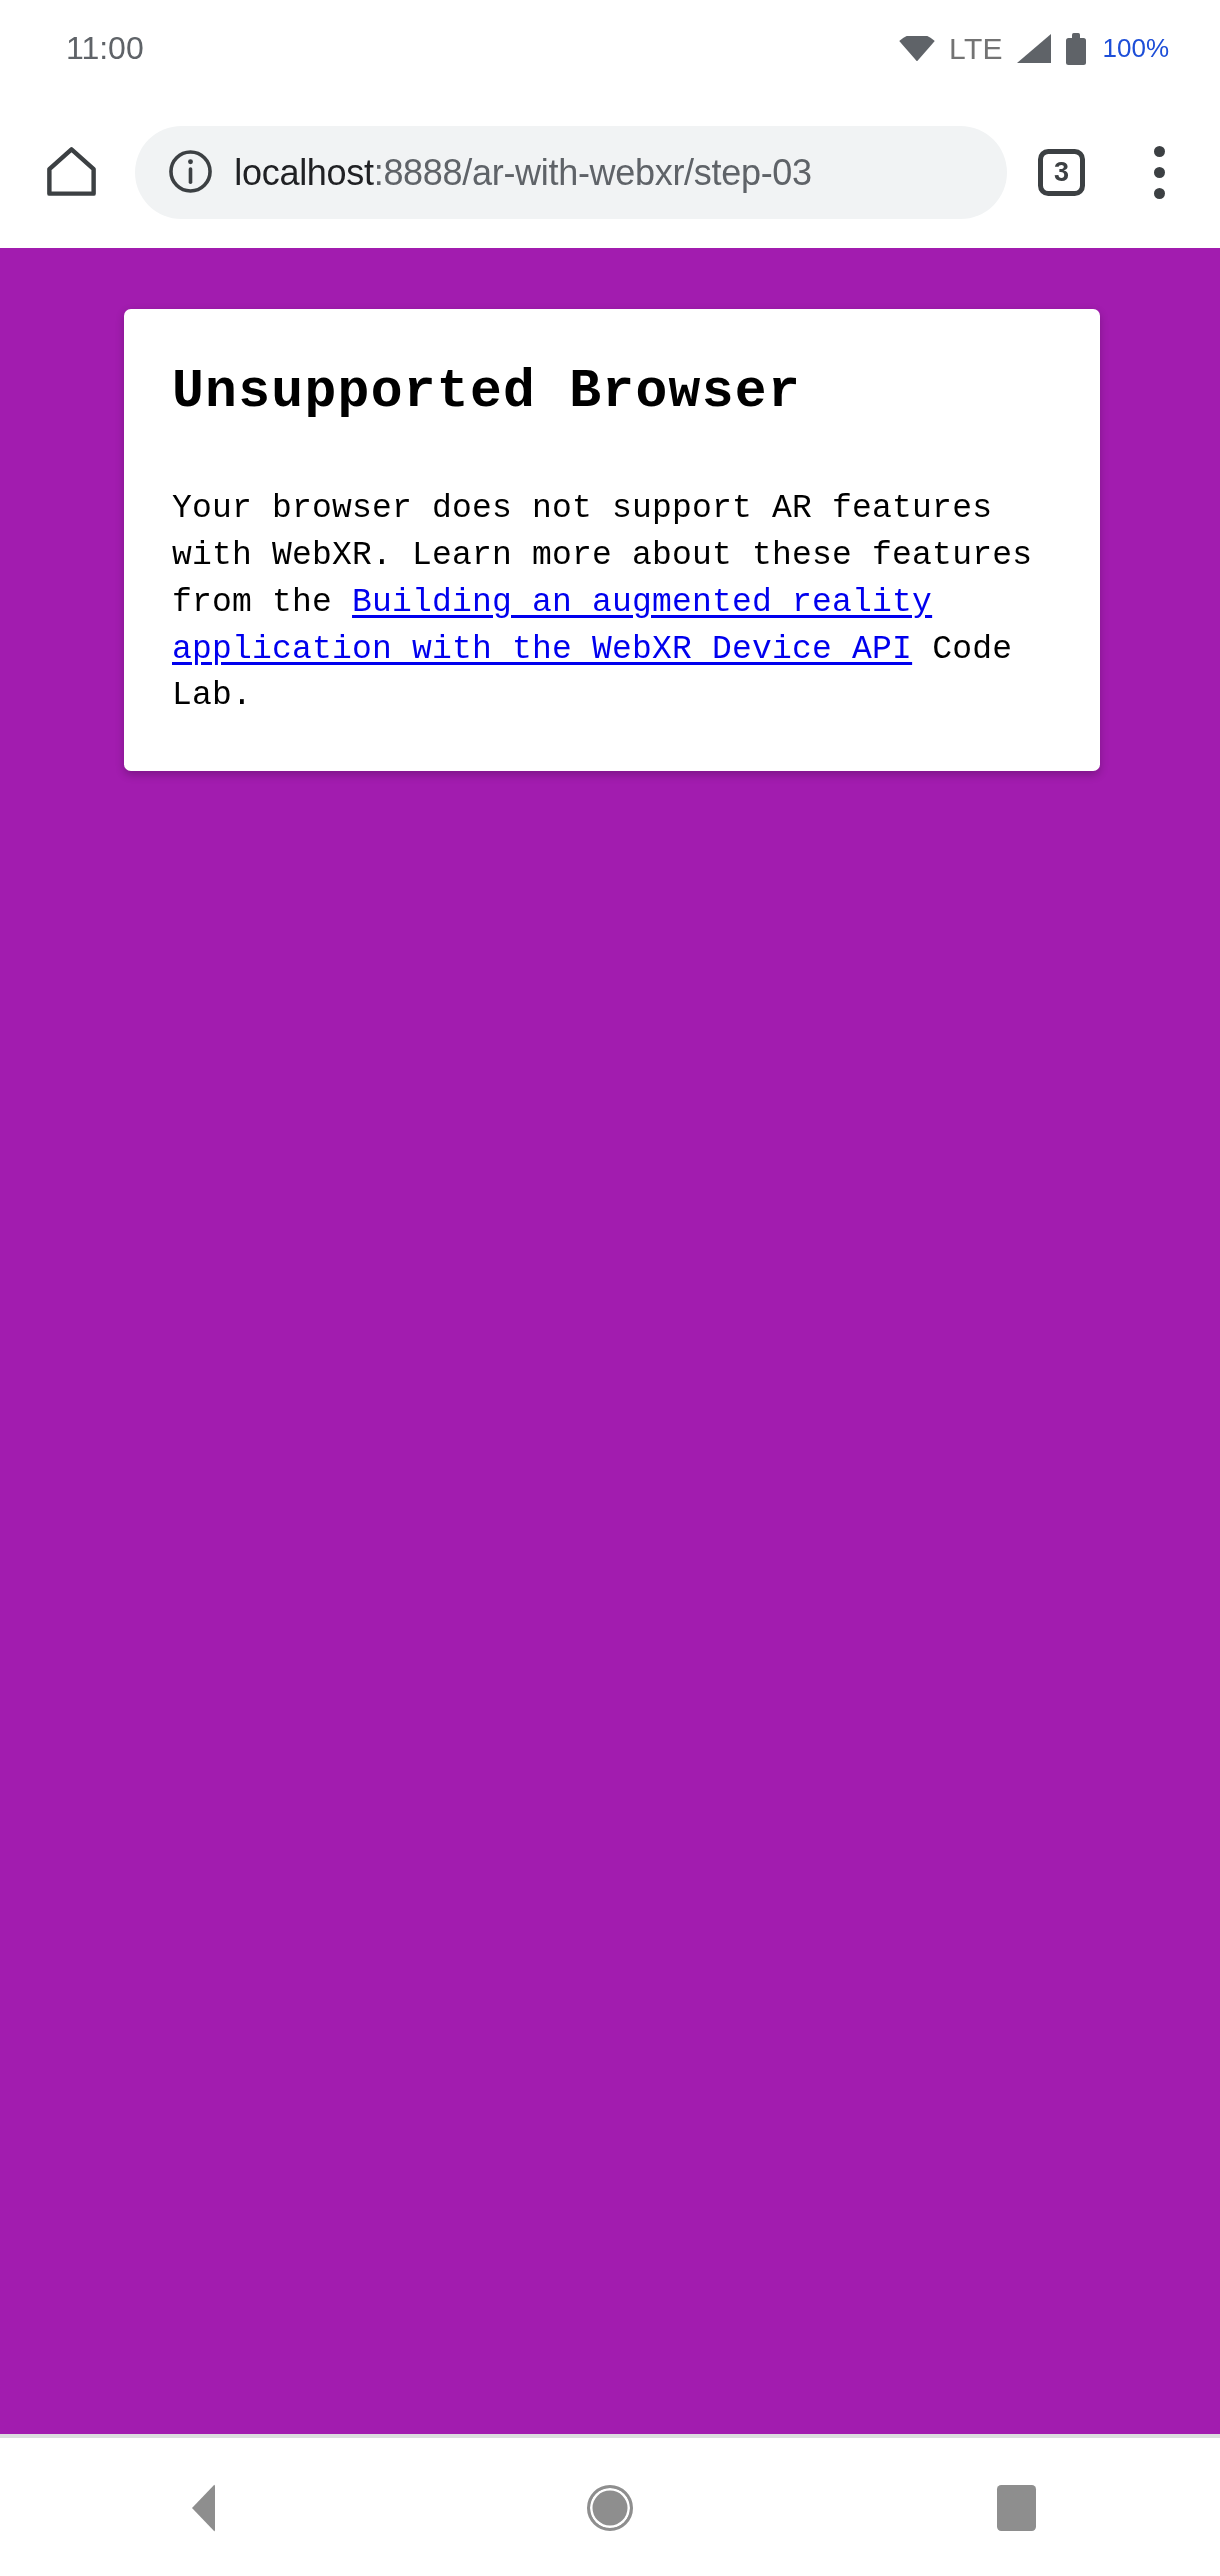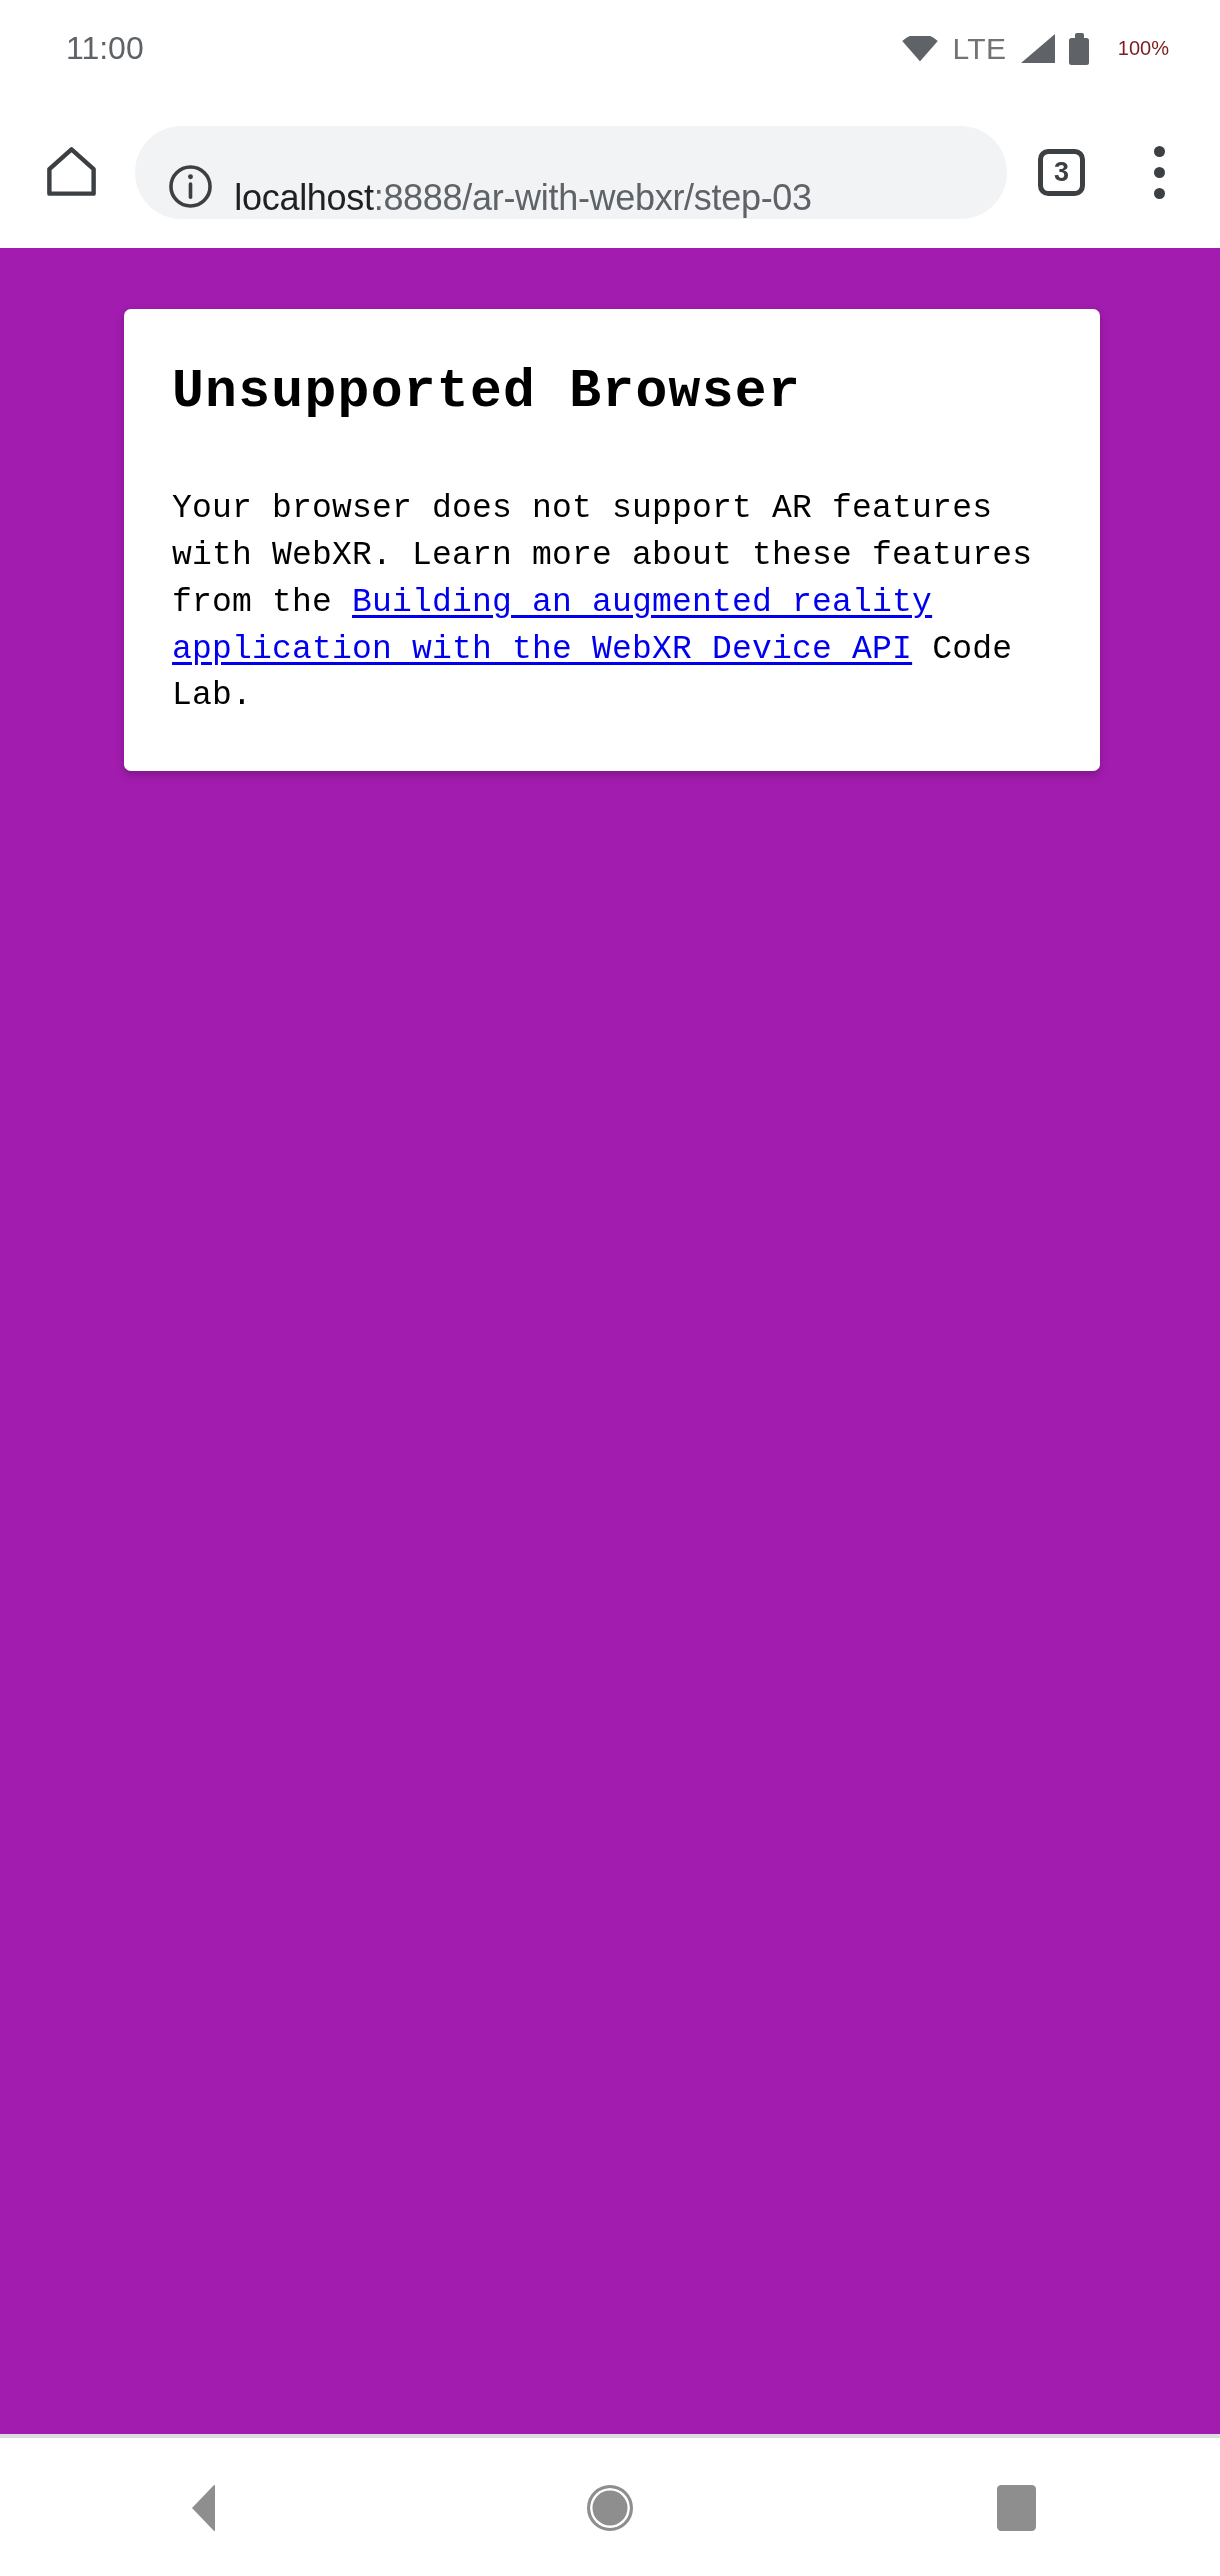--- a/index.html
+++ b/index.html
@@ -46,42 +46,42 @@
     position:absolute; left:0; top:5.1px;
     width:20.3px; height:27px;
     background:#5f6368; border-radius:2.5px;
   }
   .battery-cap {
     position:absolute; left:6px; top:0;
     width:8.5px; height:6.8px;
     background:#5f6368; border-radius:1.7px 1.7px 0 0;
   }
   #status-battery-pct {
-    font-size:20px; color:#7f1d1d; margin-left:14px;
+    font-size:26px; color:#1d4ed8; margin-left:2px;
   }
 
   
   #browser-toolbar {
     position:absolute; top:97px; left:0;
     width:1220px; height:151px;
     background:#ffffff;
     display:flex; align-items:center;
   }
   #home-button {
     width:103px; height:103px;
     margin-left:20.3px;
     display:flex; align-items:center; justify-content:center;
     flex:0 0 auto;
   }
   #omnibox {
     flex:1 1 auto;
     height:93px;
     background:#f1f3f4;
     border-radius:47px;
-    display:flex; align-items:flex-end;
+    display:flex; align-items:center;
     margin-left:12px; margin-right:8.5px;
     overflow:hidden;
     min-width:0;
   }
   #site-info-button {
     width:63px; height:63px;
     margin-left:24px; margin-right:12px;
     flex:0 0 auto;
     display:flex; align-items:center; justify-content:center;
   }

